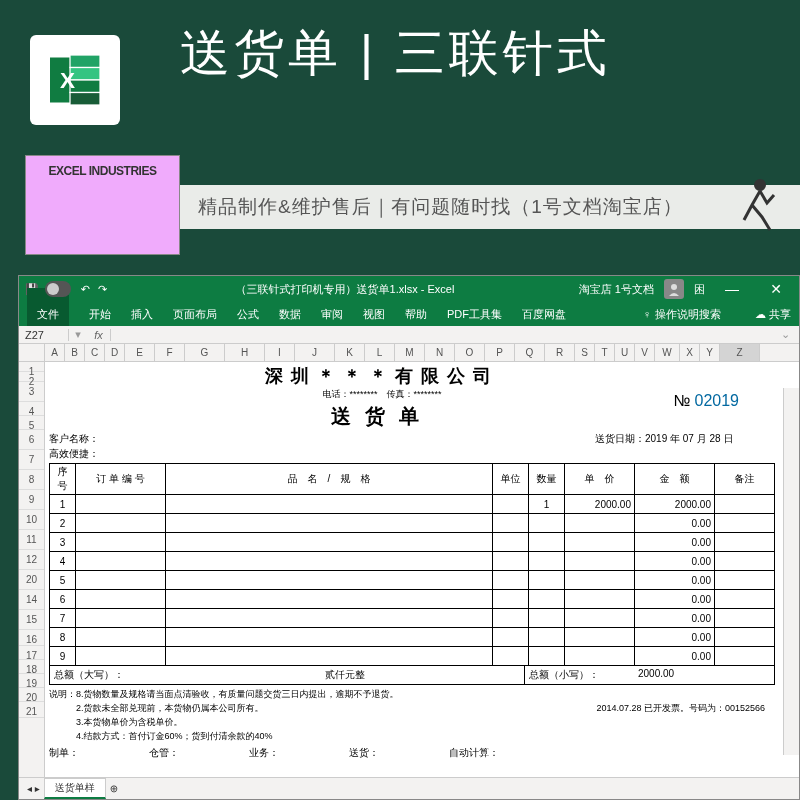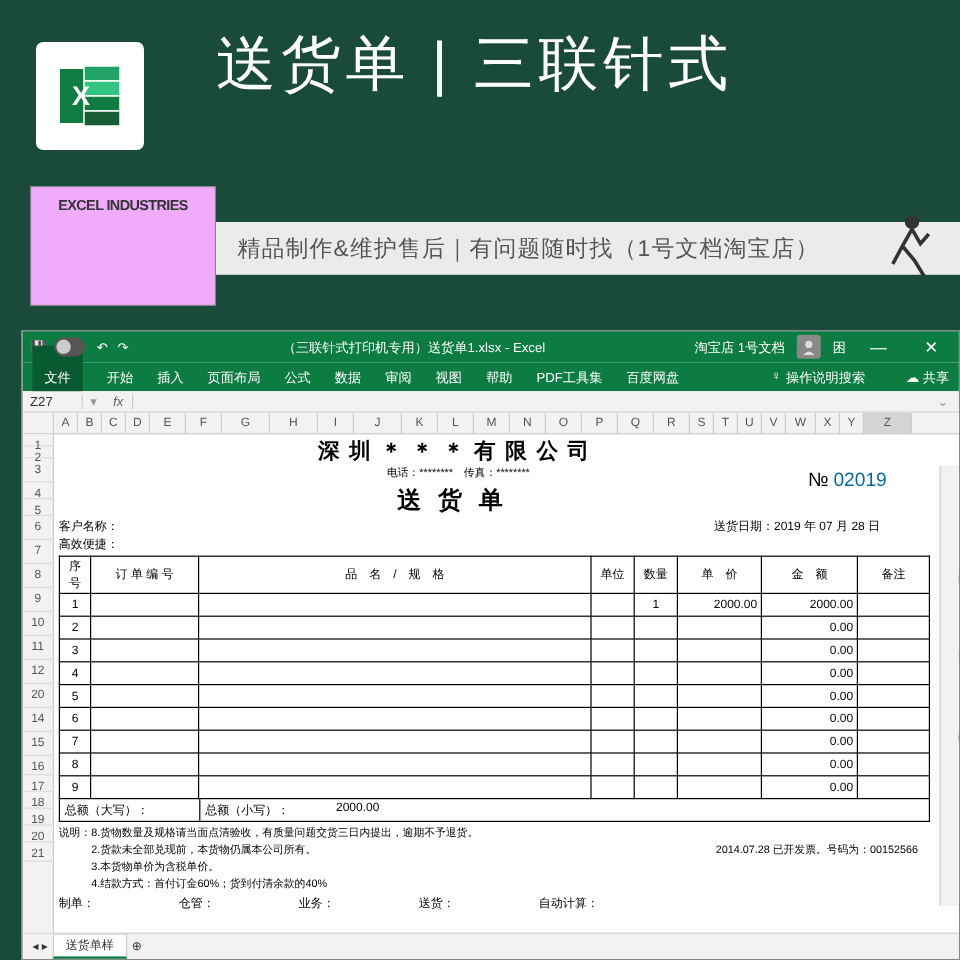--- a/index.html
+++ b/index.html
@@ -298,20 +298,21 @@
                 <td></td>
                 <td></td>
                 <td></td>
                 <td style="text-align:right">0.00</td>
                 <td></td>
               </tr>
         </tbody>
           </table>
         <div class="total-row">
           <div style="width:116px">总额（大写）：</div>
+          <div style="flex:1;text-align:center">贰仟元整</div>
           <div style="width:110px;border-left:1px solid #000">总额（小写）：</div>
           <div style="width:140px">2000.00</div>
         </div>
         <div class="notes">
           <span>说明：</span><span>8.货物数量及规格请当面点清验收，有质量问题交货三日内提出，逾期不予退货。</span><br>
           　　　<span>2.货款未全部兑现前，本货物仍属本公司所有。</span><span style="float:right;margin-right:30px">2014.07.28 已开发票。号码为：00152566</span><br>
           　　　<span>3.本货物单价为含税单价。</span><br>
           　　　<span>4.结款方式：首付订金60%；货到付清余款的40%</span>
         </div>
         <div class="footer-sign">

